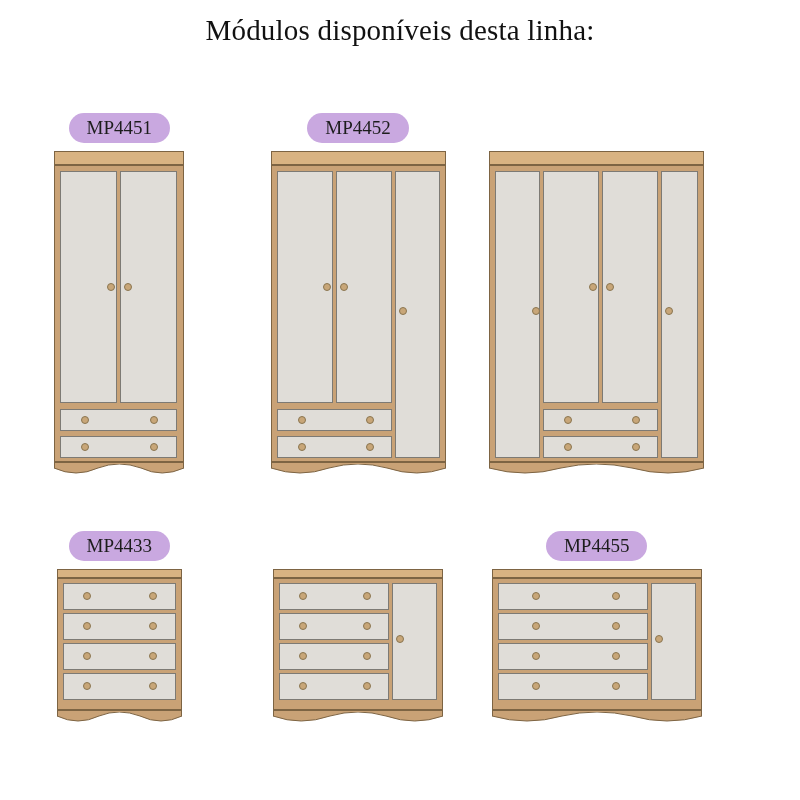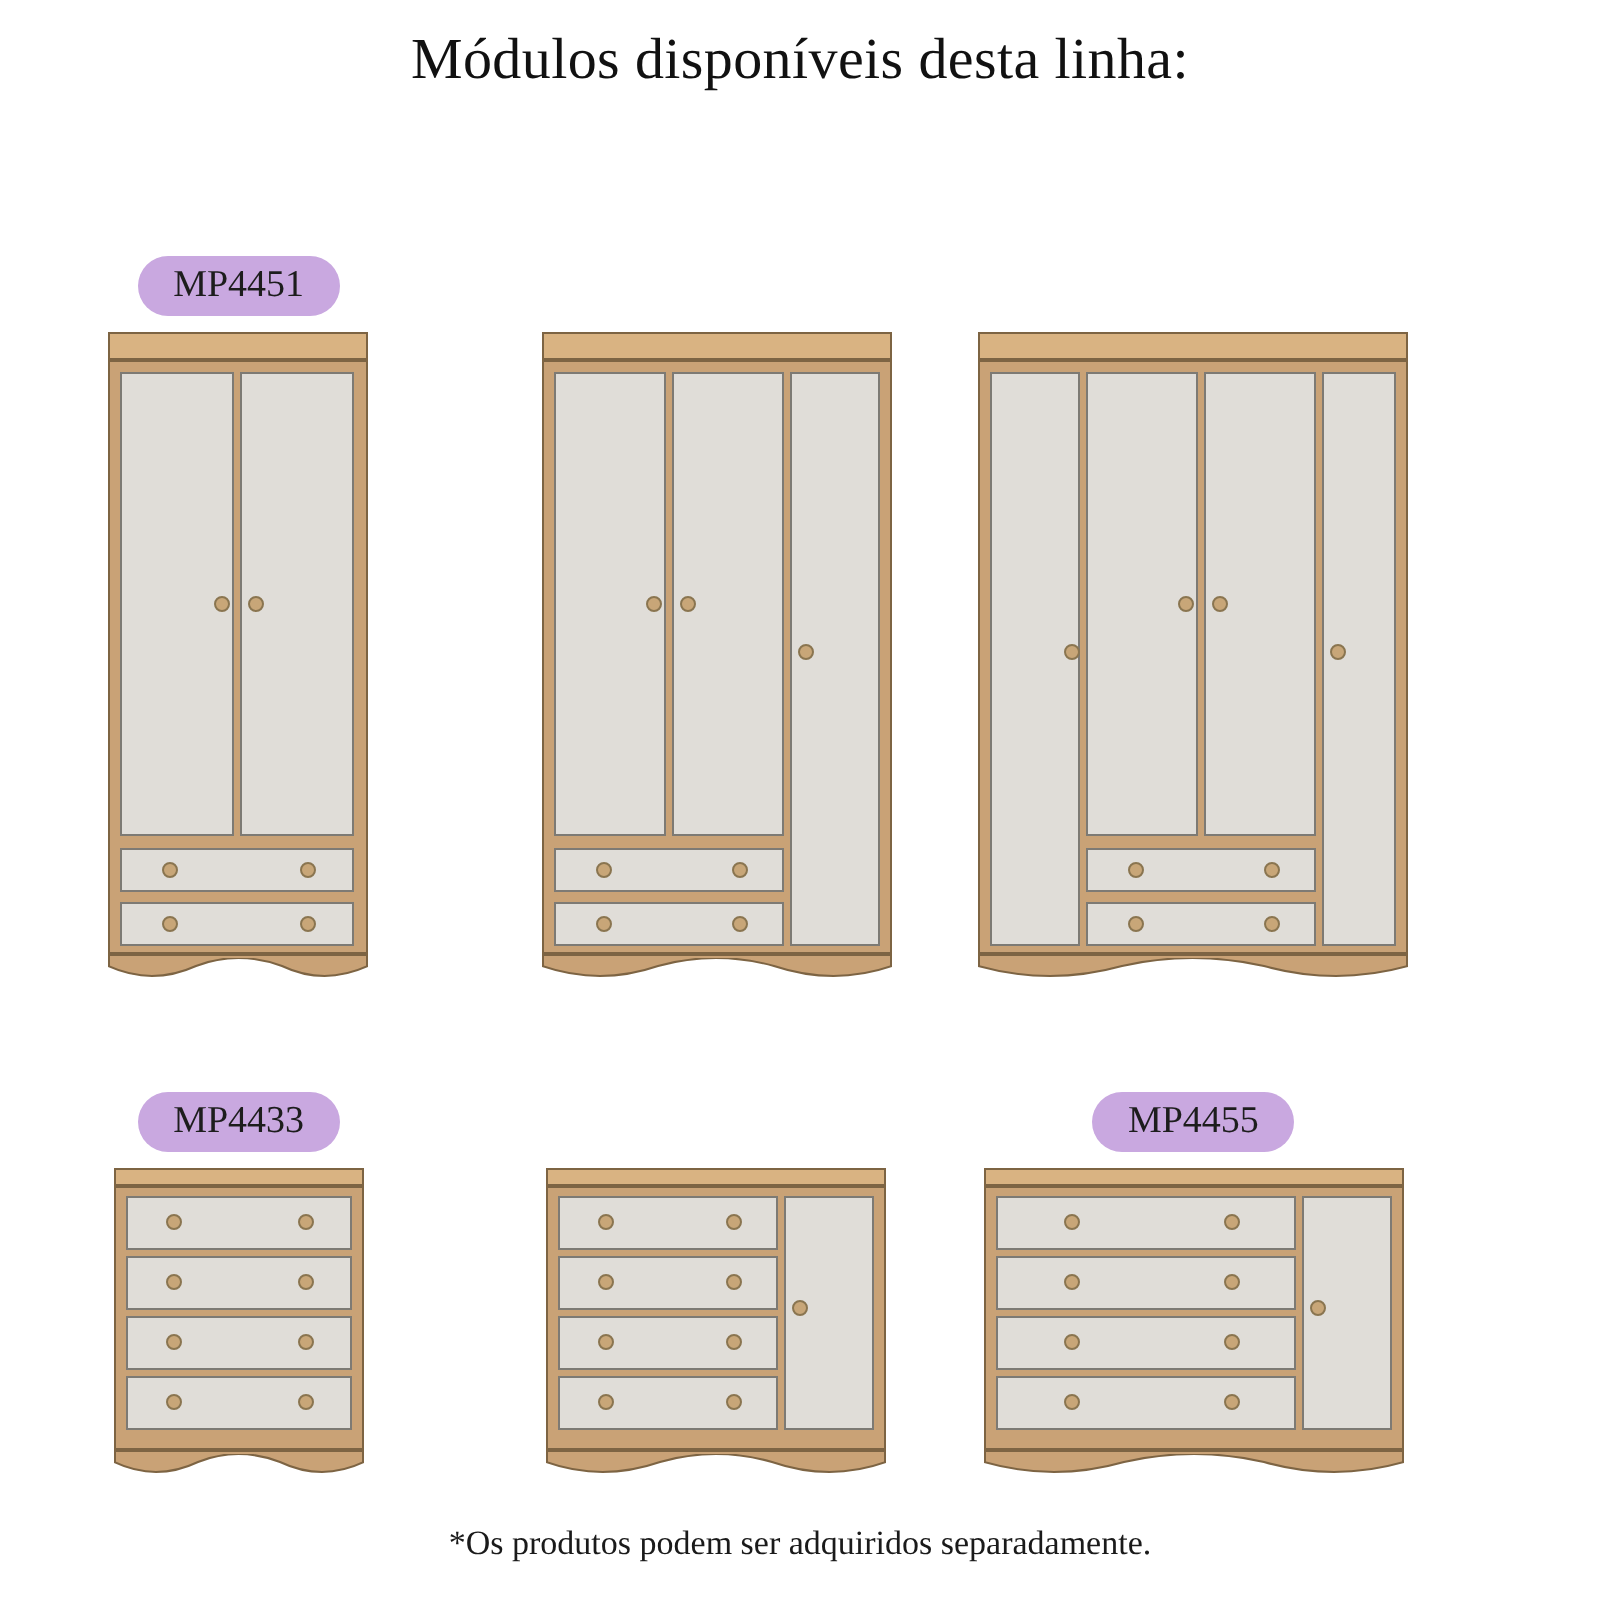--- a/index.html
+++ b/index.html
@@ -37,21 +37,21 @@
     width: 800px;
     text-align: center;
     font-size: 17px;
     font-family: "Liberation Serif", serif;
     color: #1a1a1a;
   }
 
   
   .grid {
     position: absolute;
-    top: 91px;
+    top: 76px;
     left: 0;
     width: 716px;
   }
   .row {
     display: flex;
     justify-content: center;
     align-items: flex-end;
   }
   .row-1 { height: 400px; }
   .row-2 { height: 220px; margin-top: 28px; }
@@ -168,20 +168,23 @@
 
           <div class="feet" style="top:311px;height:14px;"></div>
           <svg class="scallop" viewBox="0 0 130 12" preserveAspectRatio="none">
             <path d="M0 12 L0 4 Q 22 14 44 4 Q 65 -4 87 4 Q 108 14 130 4 L130 12 Z" fill="#ffffff"></path>
             <path d="M0 4 Q 22 14 44 4 Q 65 -4 87 4 Q 108 14 130 4" fill="none" stroke="#7d6443" stroke-width="1"></path>
           </svg>
         </div>
       </div>
 
       <div class="module">
+        <div class="badge-wrap">
+          <span class="badge">MP4452</span>
+        </div>
         <div class="furniture" style="width:175px;height:325px;">
           <div class="top-cap" style="height:14px;"></div>
           <div class="carcass" style="top:14px;height:297px;"></div>
           <div class="panel" style="left:6px;top:20px;width:56px;height:232px;"></div>
           <div class="panel" style="left:65px;top:20px;width:56px;height:232px;"></div>
           <div class="panel" style="left:124px;top:20px;width:45px;height:287px;"></div>
           <div class="knob" style="left:52px;top:132px;"></div>
           <div class="knob" style="left:69px;top:132px;"></div>
           <div class="knob" style="left:128px;top:156px;"></div>
           <div class="panel" style="left:6px;top:258px;width:115px;height:22px;"></div>
@@ -306,14 +309,13 @@
           <svg class="scallop" viewBox="0 0 210 12" preserveAspectRatio="none">
             <path d="M0 12 L0 4 Q 35 14 70 4 Q 105 -4 140 4 Q 175 14 210 4 L210 12 Z" fill="#ffffff"></path>
             <path d="M0 4 Q 35 14 70 4 Q 105 -4 140 4 Q 175 14 210 4" fill="none" stroke="#7d6443" stroke-width="1"></path>
           </svg>
         </div>
       </div>
 
     </div>
   </div>
 
-  <div class="footnote">*Os produtos podem ser adquiridos separadamente.</div>
 </div>
 
 </body></html>

